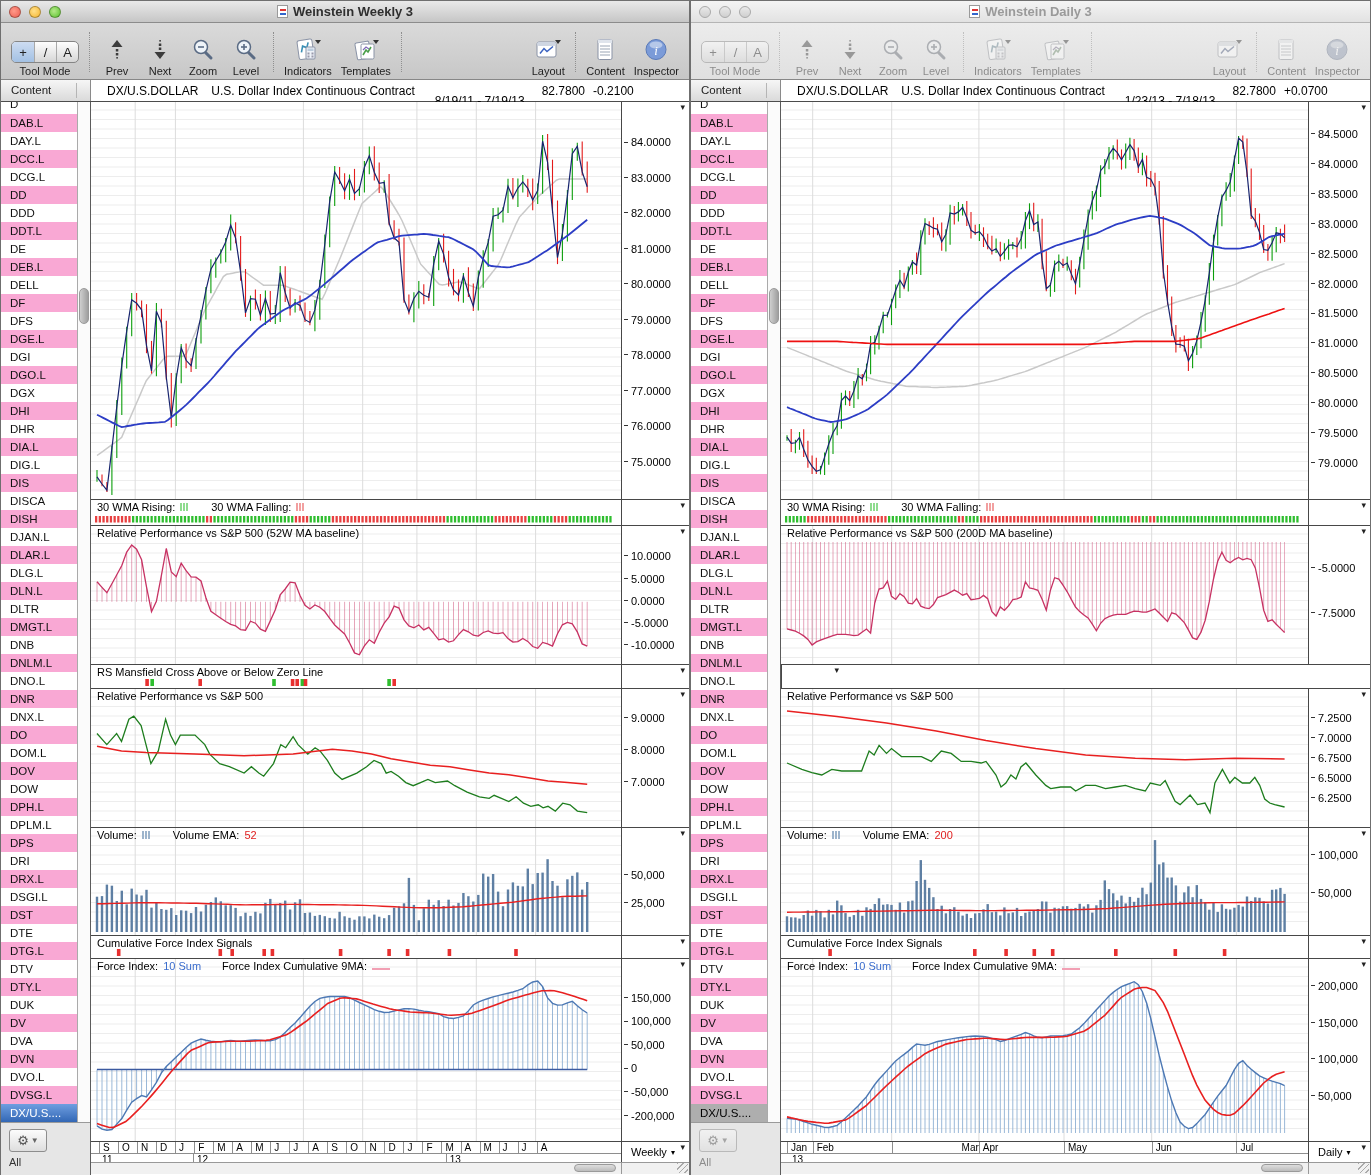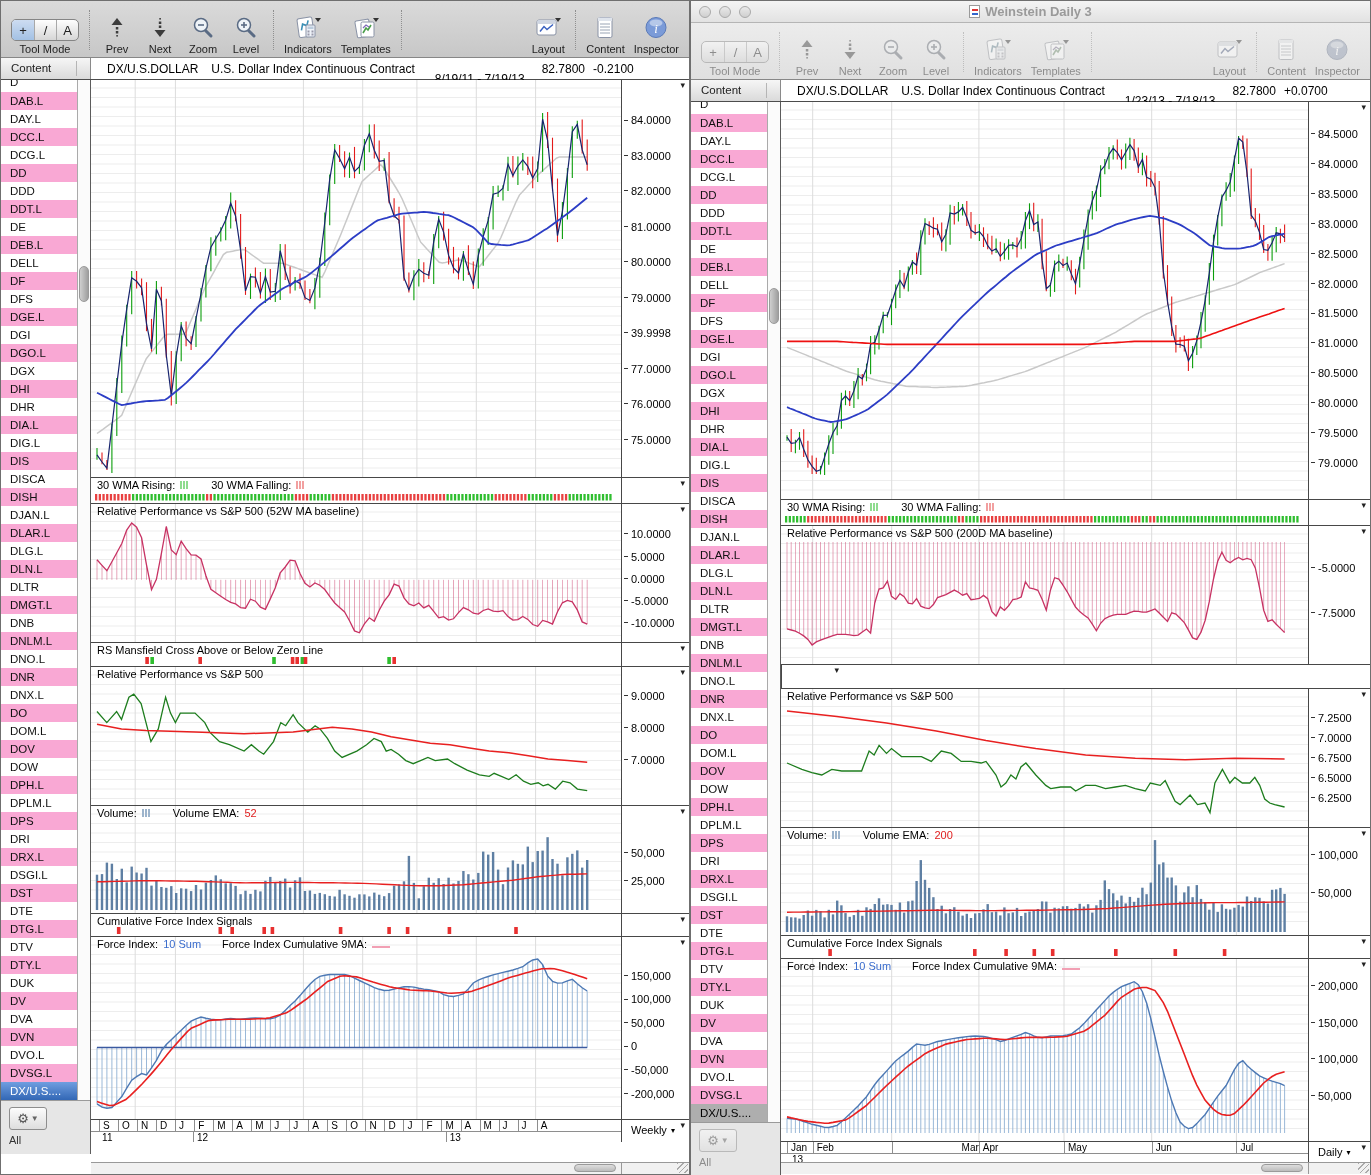--- a/index.html
+++ b/index.html
@@ -92,20 +92,28 @@
   .hs-corner{width:68px;border-left:1px solid #999;position:relative;}
   #win1 .hs-corner{width:62px;}
   .grip{position:absolute;right:1px;bottom:1px;width:11px;height:10px;background:repeating-linear-gradient(135deg,#aaa 0 1px,transparent 1px 4px);}
 </style>
 </head>
 <body>
 
 <div class="screen">
 
   <section class="win" id="win0">
+    <header class="titlebar">
+      <div class="lights">
+        <span class="tl c"></span>
+        <span class="tl m"></span>
+        <span class="tl z"></span>
+      </div>
+      <div class="wtitle"><span class="doc-ico"></span><span>Weinstein Weekly 3</span></div>
+    </header>
     <div class="tb">
         <div class="tb-item">
           <div class="tb-icon">
             <span class="seg">
               <b class="on">+</b>
               <b>/</b>
               <b>A</b>
             </span>
           </div>
           <div class="tb-label">Tool Mode</div>
@@ -467,21 +475,21 @@
               </svg>
             </div>
             <div class="ylabels">
               <span class="disclosure">▾</span>
               <div class="ylab" style="top: 34.463px;">84.0000</div>
               <div class="ylab" style="top: 69.9259px;">83.0000</div>
               <div class="ylab" style="top: 105.389px;">82.0000</div>
               <div class="ylab" style="top: 140.852px;">81.0000</div>
               <div class="ylab" style="top: 176.315px;">80.0000</div>
               <div class="ylab" style="top: 211.778px;">79.0000</div>
-              <div class="ylab" style="top: 247.241px;">39.9998</div>
+              <div class="ylab" style="top: 247.241px;">78.0000</div>
               <div class="ylab" style="top: 282.704px;">77.0000</div>
               <div class="ylab" style="top: 318.167px;">76.0000</div>
               <div class="ylab" style="top: 353.63px;">75.0000</div>
             </div>
           </div>
           <div class="panel" style="height: 26px;">
             <div class="plot">
               <svg width="530" height="25">
                 <rect x="4.0" y="16" width="2.29" height="6.5" fill="#e84040"></rect>
                 <rect x="7.7" y="16" width="2.29" height="6.5" fill="#e84040"></rect>

